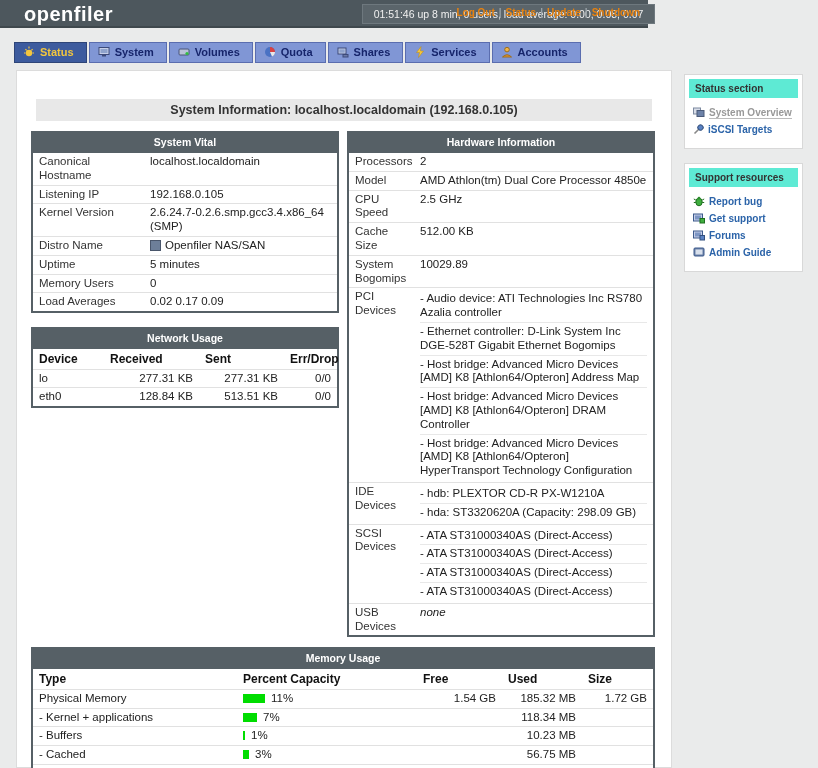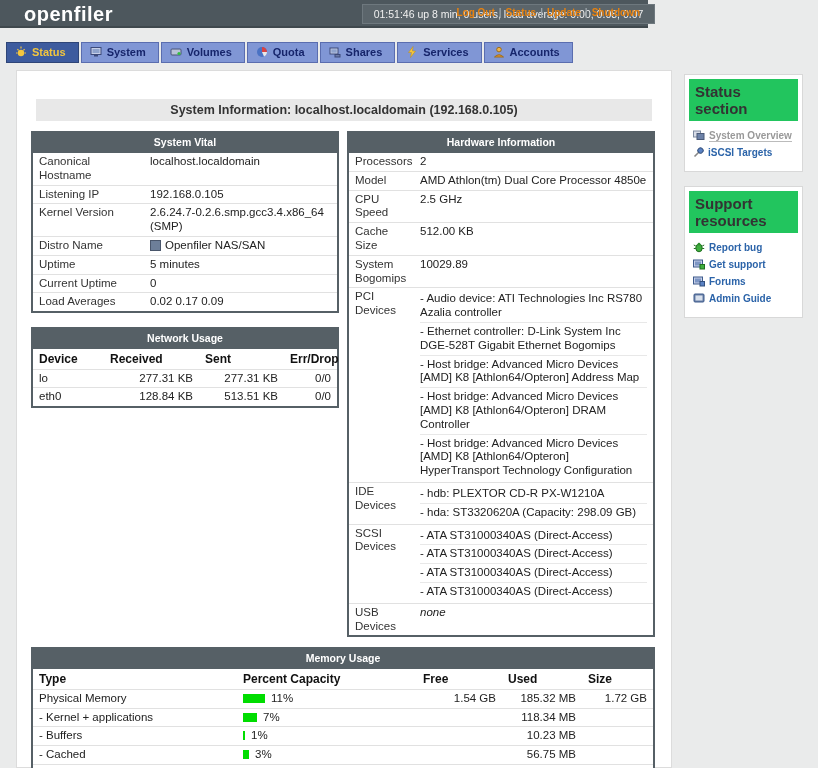--- a/index.html
+++ b/index.html
@@ -9,21 +9,21 @@
     background:#eaebeb; position:relative; overflow:hidden; color:#222;
   }
   
   .topbar { position:absolute; top:0; left:0; width:648px; height:28px; background:#4d575d; border-bottom:2px solid #3f484d; }
   .logo { position:absolute; left:24px; top:3px; font-size:20px; font-weight:600; color:#ffffff; letter-spacing:.5px; }
   .uptime { position:absolute; left:362px; top:4px; width:293px; height:20px; background:#5b656b; border:1px solid #6e787e; color:#f0f0f0; font-size:10.5px; text-align:center; line-height:18px; }
   .toplinks { position:absolute; right:8px; top:7px; font-size:10px; font-weight:bold;text-align:right; }
   .toplinks a { color:#e8820e; text-decoration:none; cursor:pointer; }
   .toplinks .sep { color:#9aa4a9; margin:0 4px; }
   
-  .tabbar { position:absolute; top:42px; left:6px; height:17px; white-space:nowrap; }
+  .tabbar { position:absolute; top:42px; left:14px; height:17px; white-space:nowrap; }
   .tab { display:inline-block; height:21px; padding:0 12px 0 8px; margin-right:2px; background:#8096d5; border:1px solid #5a6daf; color:#16256b; font-size:11px; font-weight:bold; line-height:19px; cursor:pointer; vertical-align:top; }
   .tab.active { background:#3d5b9e; border-color:#2e4578; color:#f3c63e; }
   .tab svg { vertical-align:-2px; margin-right:5px; }
   
   .content { position:absolute; top:70px; left:16px; width:656px; height:698px; background:#ffffff; border:1px solid #dcdcdc; }
   .pagetitle { margin:28px 19px 10px 19px; height:22px; line-height:22px; background:#e8e8e8; text-align:center; font-size:12.5px; font-weight:bold; color:#333; }
   .cols { display:flex; margin:0 14px; gap:8px; align-items:flex-start; }
   .col { width:308px; }
   .fullw { margin:10px 14px 0 14px; width:624px; }
   
@@ -34,21 +34,21 @@
   td.num, th.num { text-align:right; }
   td.lbl { color:#333; }
   .dev-item { display:block; padding:2px 0; border-bottom:1px solid #e8e8e8; }
   .dev-item:last-child { border-bottom:0; }
   .italic { font-style:italic; }
   .bar { display:inline-block; height:9px; background:#00dd00; vertical-align:-1px; margin-right:6px; }
   .distro-ico { display:inline-block; width:11px; height:11px; background:#6d7f99; border:1px solid #49566b; vertical-align:-2px; margin-right:4px; }
   
   .sidebar { position:absolute; top:74px; left:684px; width:119px; }
   .sbox { background:#fff; border:1px solid #d8d8d8; padding:4px 4px 10px 4px; margin-bottom:14px; }
-  .sbox-hdr { background:#22c55e; font-size:15px; font-weight:bold; color:#333; padding:4px 6px; margin-bottom:6px; }
+  .sbox-hdr { background:#5eead4; font-size:10px; font-weight:bold; color:#333; padding:4px 6px; margin-bottom:6px; }
   .sitem { display:block; padding:3px 4px; font-size:10px; font-weight:bold; color:#2c64a9; text-decoration:none; cursor:pointer; white-space:nowrap; }
   .sitem svg { vertical-align:-2px; margin-right:4px; }
   .sitem.current { color:#999; cursor:default; }
   .sitem.current .txt { border-bottom:1px solid #bbb; }
 </style>
 </head>
 <body>
 
 <div class="topbar">
   <div class="logo">openfiler</div>
@@ -113,21 +113,21 @@
               </tr>
               <tr>
                 <td class="lbl">Distro Name</td>
                 <td><span><span class="distro-ico"></span></span><span>Openfiler NAS/SAN</span></td>
               </tr>
               <tr>
                 <td class="lbl">Uptime</td>
                 <td><span>5 minutes</span></td>
               </tr>
               <tr>
-                <td class="lbl">Current Uptime</td>
+                <td class="lbl">Memory Users</td>
                 <td><span>0</span></td>
               </tr>
               <tr>
                 <td class="lbl">Load Averages</td>
                 <td><span>0.02 0.17 0.09</span></td>
               </tr>
             </tbody>
           </table>
         </div>
       <div id="network-usage">

